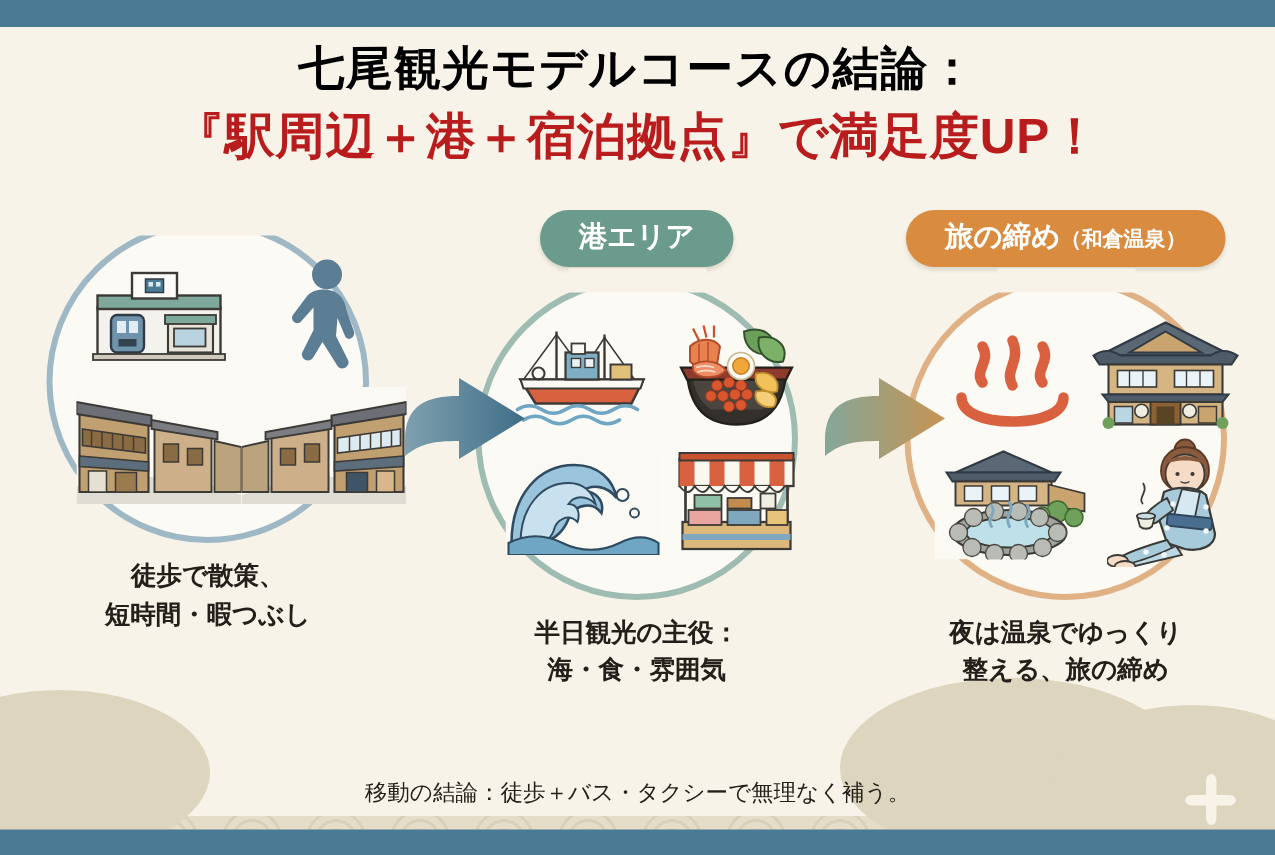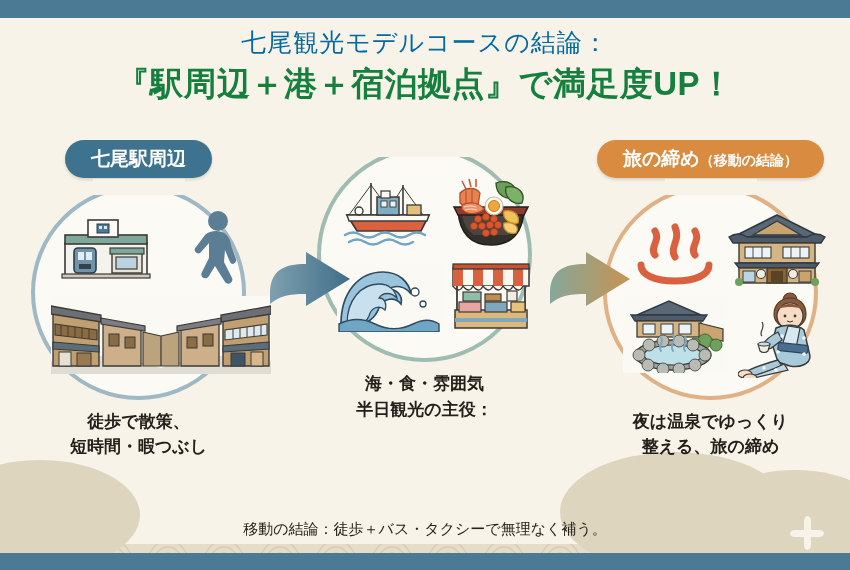--- a/index.html
+++ b/index.html
@@ -38,22 +38,22 @@
   .sparkle:before,.sparkle:after{
     content:"";position:absolute;left:50%;top:50%;background:#F7F3E8;
   }
   .sparkle:before{width:7px;height:34px;margin:-17px 0 0 -3.5px;
     border-radius:50% / 14%;}
   .sparkle:after{width:34px;height:7px;margin:-3.5px 0 0 -17px;
     border-radius:14% / 50%;}
 
   
   .title-wrap{position:absolute;left:0;right:0;top:26px;text-align:center;z-index:6;}
-  .title-l1{font-size:25px;font-weight:normal;color:#0369a1;letter-spacing:1px;line-height:1.3;}
-  .title-l2{font-size:33px;font-weight:bold;color:#15803d;letter-spacing:0.5px;line-height:1.35;margin-top:3px;}
+  .title-l1{font-size:31px;font-weight:bold;color:#000000;letter-spacing:1px;line-height:1.3;}
+  .title-l2{font-size:33px;font-weight:bold;color:#b91c1c;letter-spacing:0.5px;line-height:1.35;margin-top:3px;}
 
   
   .cols{position:absolute;left:0;top:140px;width:850px;height:330px;z-index:5;}
   .col{position:absolute;top:0;width:285px;text-align:center;}
   .col-1{left:-4px;} .col-2{left:282px;} .col-3{left:568px;}
 
   .pill{
     display:inline-block;color:#fff;font-weight:bold;
     padding:7px 26px;border-radius:22px;font-size:19px;
     line-height:1.25;white-space:nowrap;
@@ -124,23 +124,20 @@
         <stop offset="0" stop-color="#85A79A"></stop>
           <stop offset="1" stop-color="#C79352"></stop>
       </linearGradient>
     </defs>
     <path d="M2,46 C2,22 16,16 38,16 L38,4 L82,31 L38,58 L38,46 C20,46 12,48 2,56 Z" fill="url(#ag2)"></path>
   </svg>
 
   <div class="cols">
 
     <div class="col col-1">
-      <div class="pill" style="background:#3E738F;">
-        <span>七尾駅周辺</span>
-      </div>
       <div class="ringwrap">
         <div class="ring" style="border-color:#9FB8C6;"></div>
         <div class="ring-notch"></div>
         <div class="icons">
 
           <svg width="92" height="66" viewBox="0 0 92 66">
             <rect x="5" y="26" width="82" height="32" fill="#F4F2EC" stroke="#3C3A36" stroke-width="1.6"></rect>
             <rect x="5" y="18" width="82" height="9" fill="#7FA89C" stroke="#3C3A36" stroke-width="1.6"></rect>
             <rect x="28" y="3" width="30" height="17" fill="#FCFBF7" stroke="#3C3A36" stroke-width="1.6"></rect>
             <rect x="37" y="7" width="12" height="9" fill="#4A7A94" stroke="#2F3C46" stroke-width="1"></rect>
@@ -209,20 +206,23 @@
 
         </div>
       </div>
       <div class="cap">
         <div>徒歩で散策、</div>
         <div>短時間・暇つぶし</div>
       </div>
     </div>
 
     <div class="col col-2">
+      <div class="pill" style="background:#6B9B8C;">
+        <span>港エリア</span>
+      </div>
       <div class="ringwrap">
         <div class="ring" style="border-color:#9FBCB2;"></div>
         <div class="ring-notch"></div>
         <div class="icons">
 
           <svg width="96" height="74" viewBox="0 0 96 74">
             <line x1="30" y1="8" x2="30" y2="40" stroke="#3C3A36" stroke-width="1.6"></line>
             <line x1="62" y1="10" x2="62" y2="40" stroke="#3C3A36" stroke-width="1.6"></line>
             <path d="M30,10 L8,40 M30,10 L52,40 M62,12 L44,40 M62,12 L82,40" stroke="#3C3A36" stroke-width="1" fill="none"></path>
             <path d="M6,40 L88,40 L80,56 L16,56 Z" fill="#D9613F" stroke="#3C3A36" stroke-width="1.7"></path>
@@ -300,28 +300,28 @@
             <rect x="70" y="44" width="14" height="10" fill="#E8C47A" stroke="#3C3A36" stroke-width="1.2"></rect>
             <rect x="22" y="34" width="18" height="9" fill="#8FBFA6" stroke="#3C3A36" stroke-width="1.2"></rect>
             <rect x="44" y="36" width="16" height="7" fill="#C28C4E" stroke="#3C3A36" stroke-width="1.2"></rect>
             <rect x="66" y="33" width="10" height="10" fill="#F0EDE3" stroke="#3C3A36" stroke-width="1.2"></rect>
             <rect x="14" y="60" width="72" height="4" fill="#7FA8BF"></rect>
           </svg>
 
         </div>
       </div>
       <div class="cap">
+        <div>半日観光の主役：</div>
         <div>海・食・雰囲気</div>
-        <div>半日観光の主役：</div>
       </div>
     </div>
 
     <div class="col col-3">
       <div class="pill" style="background:#D98B3F;">
-        <span>旅の締め</span><span class="sub">（移動の結論）</span>
+        <span>旅の締め</span><span class="sub">（和倉温泉）</span>
       </div>
       <div class="ringwrap">
         <div class="ring" style="border-color:#E0B184;"></div>
         <div class="ring-notch"></div>
         <div class="icons">
 
           <svg width="88" height="72" viewBox="0 0 88 72">
             <g fill="none" stroke="#D9613F" stroke-width="7" stroke-linecap="round">
               <path d="M24,42 C18,34 30,28 24,18"></path>
               <path d="M44,44 C38,34 50,28 44,14"></path>

